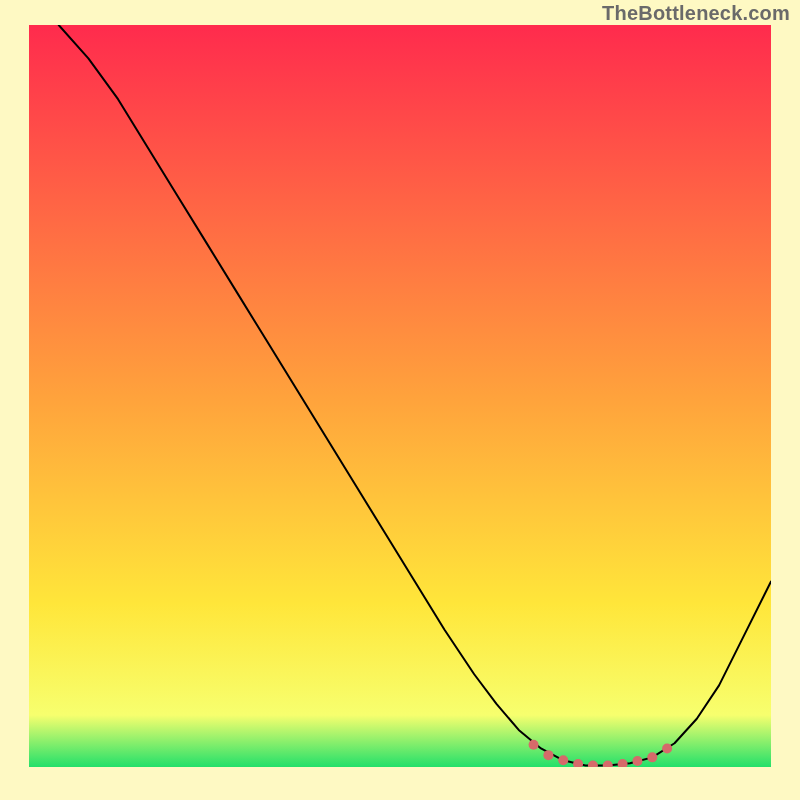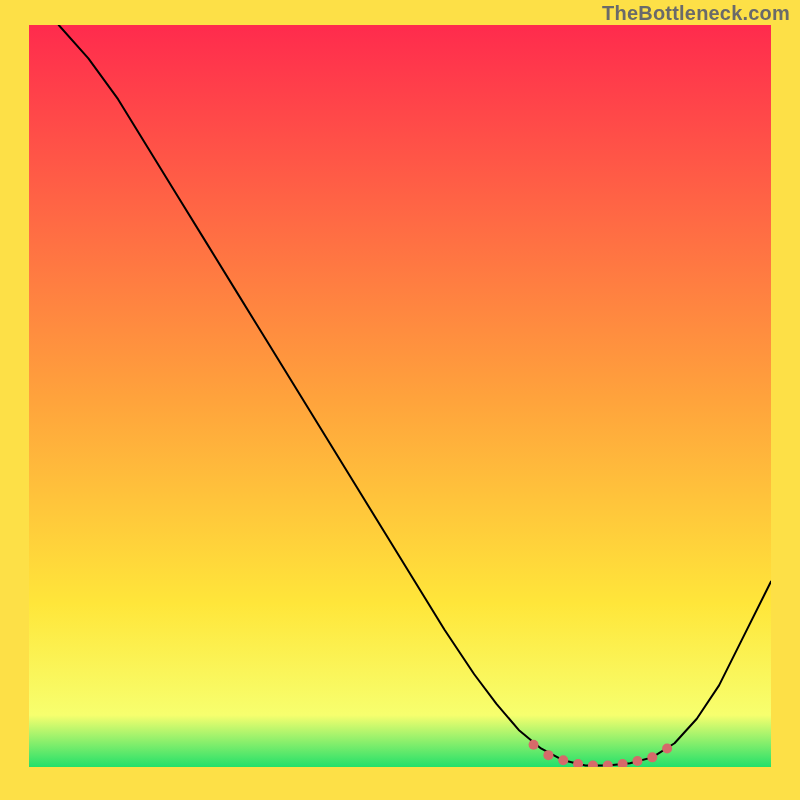--- a/index.html
+++ b/index.html
@@ -9,21 +9,21 @@
     height: 800px;
     background: #000;
     overflow: hidden;
   }
   .frame {
     position: absolute;
     left: 0;
     top: 0;
     width: 800px;
     height: 800px;
-    background: #fde047;
+    background: #fef9c3;
   }
   .watermark {
     position: absolute;
     right: 10px;
     top: 2px;
     font-family: Arial, Helvetica, sans-serif;
     font-size: 20px;
     font-weight: bold;
     color: #6a6a6a;
     letter-spacing: 0.2px;

